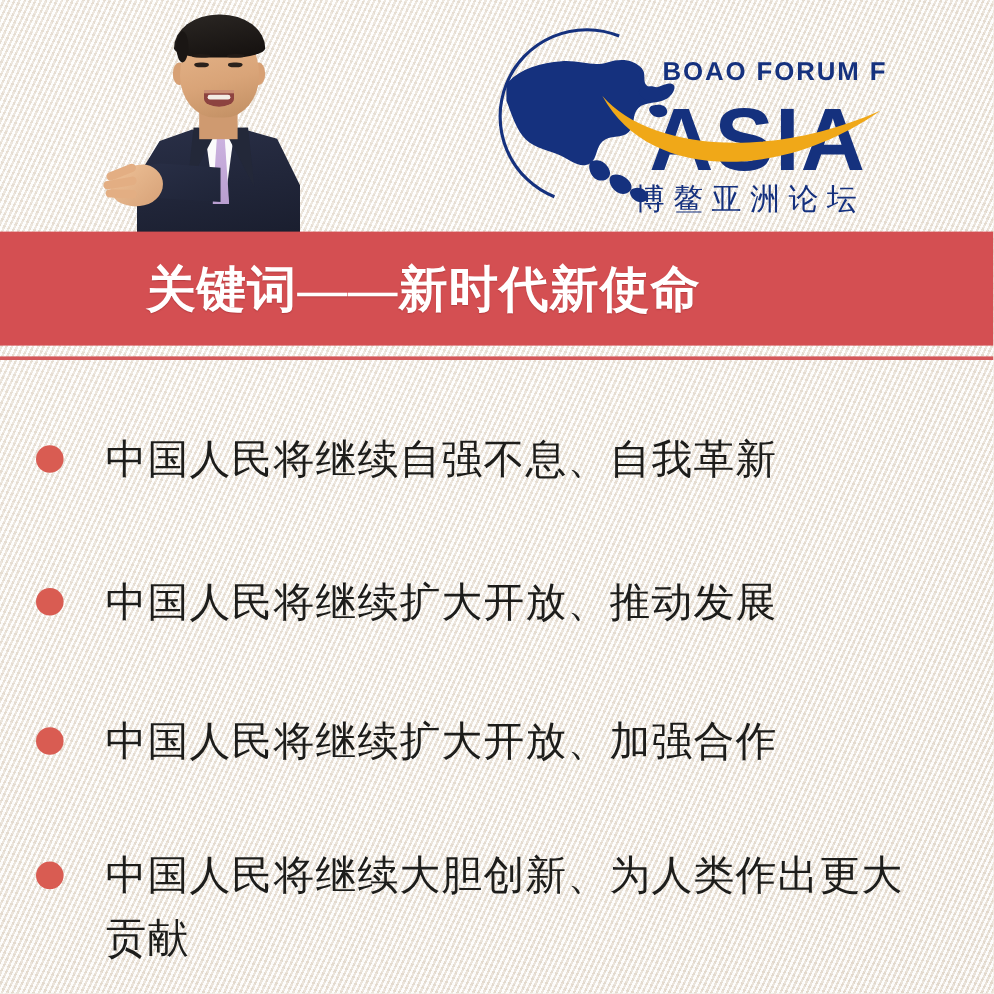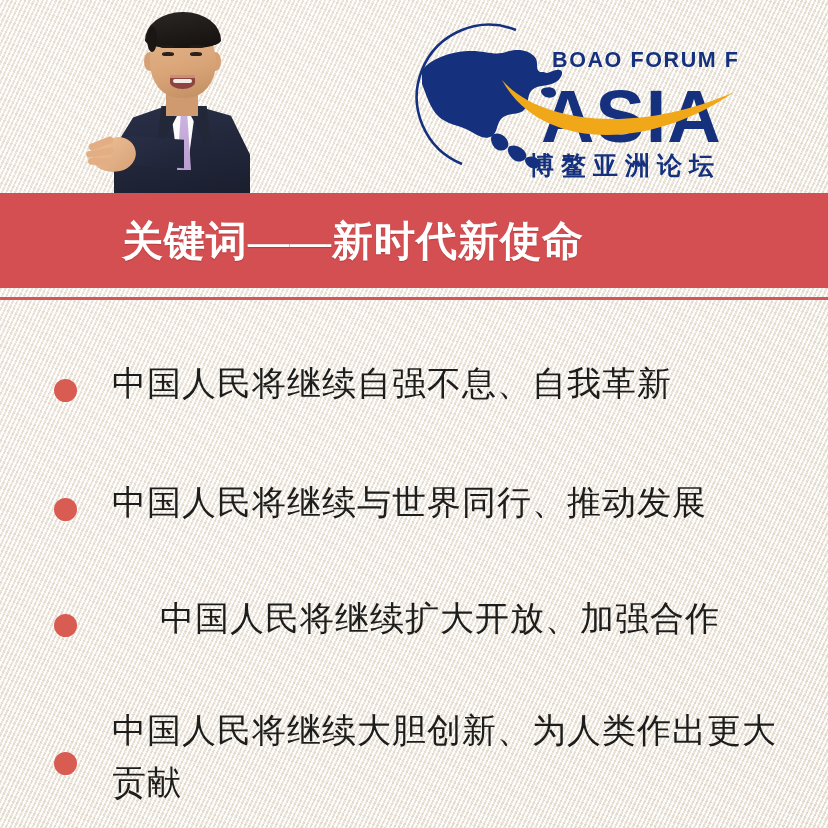--- a/index.html
+++ b/index.html
@@ -49,35 +49,35 @@
   .p-hand{position:absolute;left:-6px;top:130px;width:44px;height:34px;border-radius:54% 40% 44% 56%/50%;background:linear-gradient(150deg,#eec197,#d7a278);transform:rotate(-12deg);}
   .p-finger{position:absolute;height:7px;border-radius:4px;background:#e3ae83;}
   .p-finger.f1{left:-10px;top:132px;width:26px;transform:rotate(-22deg);}
   .p-finger.f2{left:-12px;top:141px;width:28px;transform:rotate(-10deg);}
   .p-finger.f3{left:-10px;top:150px;width:26px;transform:rotate(2deg);}
 
   
   .logo{position:absolute;left:398px;top:18px;width:340px;height:170px;}
   .logo svg{display:block;}
   .logo-cn{position:absolute;left:131px;top:131px;font-family:"Liberation Serif",serif;
-    font-size:25px;font-weight:700;color:#15317e;letter-spacing:7px;white-space:nowrap;}
+    font-size:25px;font-weight:400;color:#15317e;letter-spacing:7px;white-space:nowrap;}
 
   
   .banner{position:absolute;left:0;top:193px;width:828px;height:95px;background:#d44f52;}
   .banner-title{position:absolute;left:122px;top:214px;font-size:41px;font-weight:700;color:#ffffff;
     letter-spacing:1px;white-space:nowrap;text-shadow:0 1px 1px rgba(120,25,28,.35);
     font-family:Liberation Serif, serif;}
   .rule{position:absolute;left:0;top:297px;width:828px;height:3px;background:#d4585a;}
 
   
   .bullets{position:absolute;left:0;top:320px;width:828px;}
-  .bullet-row{position:relative;display:flex;align-items:center;padding-left:24px;}
+  .bullet-row{position:relative;display:flex;align-items:flex-start;}
   .bullet-row.r1{margin-top:38px;}
   .bullet-row.r2{margin-top:67px;}
-  .bullet-row.r3{margin-top:64px;gap:48px;}
+  .bullet-row.r3{margin-top:64px;}
   .bullet-row.r4{margin-top:60px;}
   .dot{flex:0 0 auto;width:23px;height:23px;border-radius:50%;background:#d95c52;margin-left:30px;margin-top:13px;}
   .btext{margin-left:35px;margin-right:48px;font-size:34px;line-height:52px;color:#1d1d1b;
     font-family:"Liberation Serif",serif;letter-spacing:1px;}
 
   
   .footer{position:absolute;left:0;top:740px;width:828px;height:88px;}
 </style>
 </head>
 <body>
@@ -142,21 +142,21 @@
   <div class="banner-title">关键词——新时代新使命</div>
   <div class="rule"></div>
 
   <div class="bullets">
     <div class="bullet-row r1">
       <div class="dot"></div>
       <div class="btext">中国人民将继续自强不息、自我革新</div>
     </div>
     <div class="bullet-row r2">
       <div class="dot"></div>
-      <div class="btext">中国人民将继续与世界同行、推动发展</div>
+      <div class="btext">中国人民将继续扩大开放、推动发展</div>
     </div>
     <div class="bullet-row r3">
       <div class="dot"></div>
       <div class="btext">中国人民将继续扩大开放、加强合作</div>
     </div>
     <div class="bullet-row r4">
       <div class="dot"></div>
       <div class="btext">中国人民将继续大胆创新、为人类作出更大贡献</div>
     </div>
   </div>

